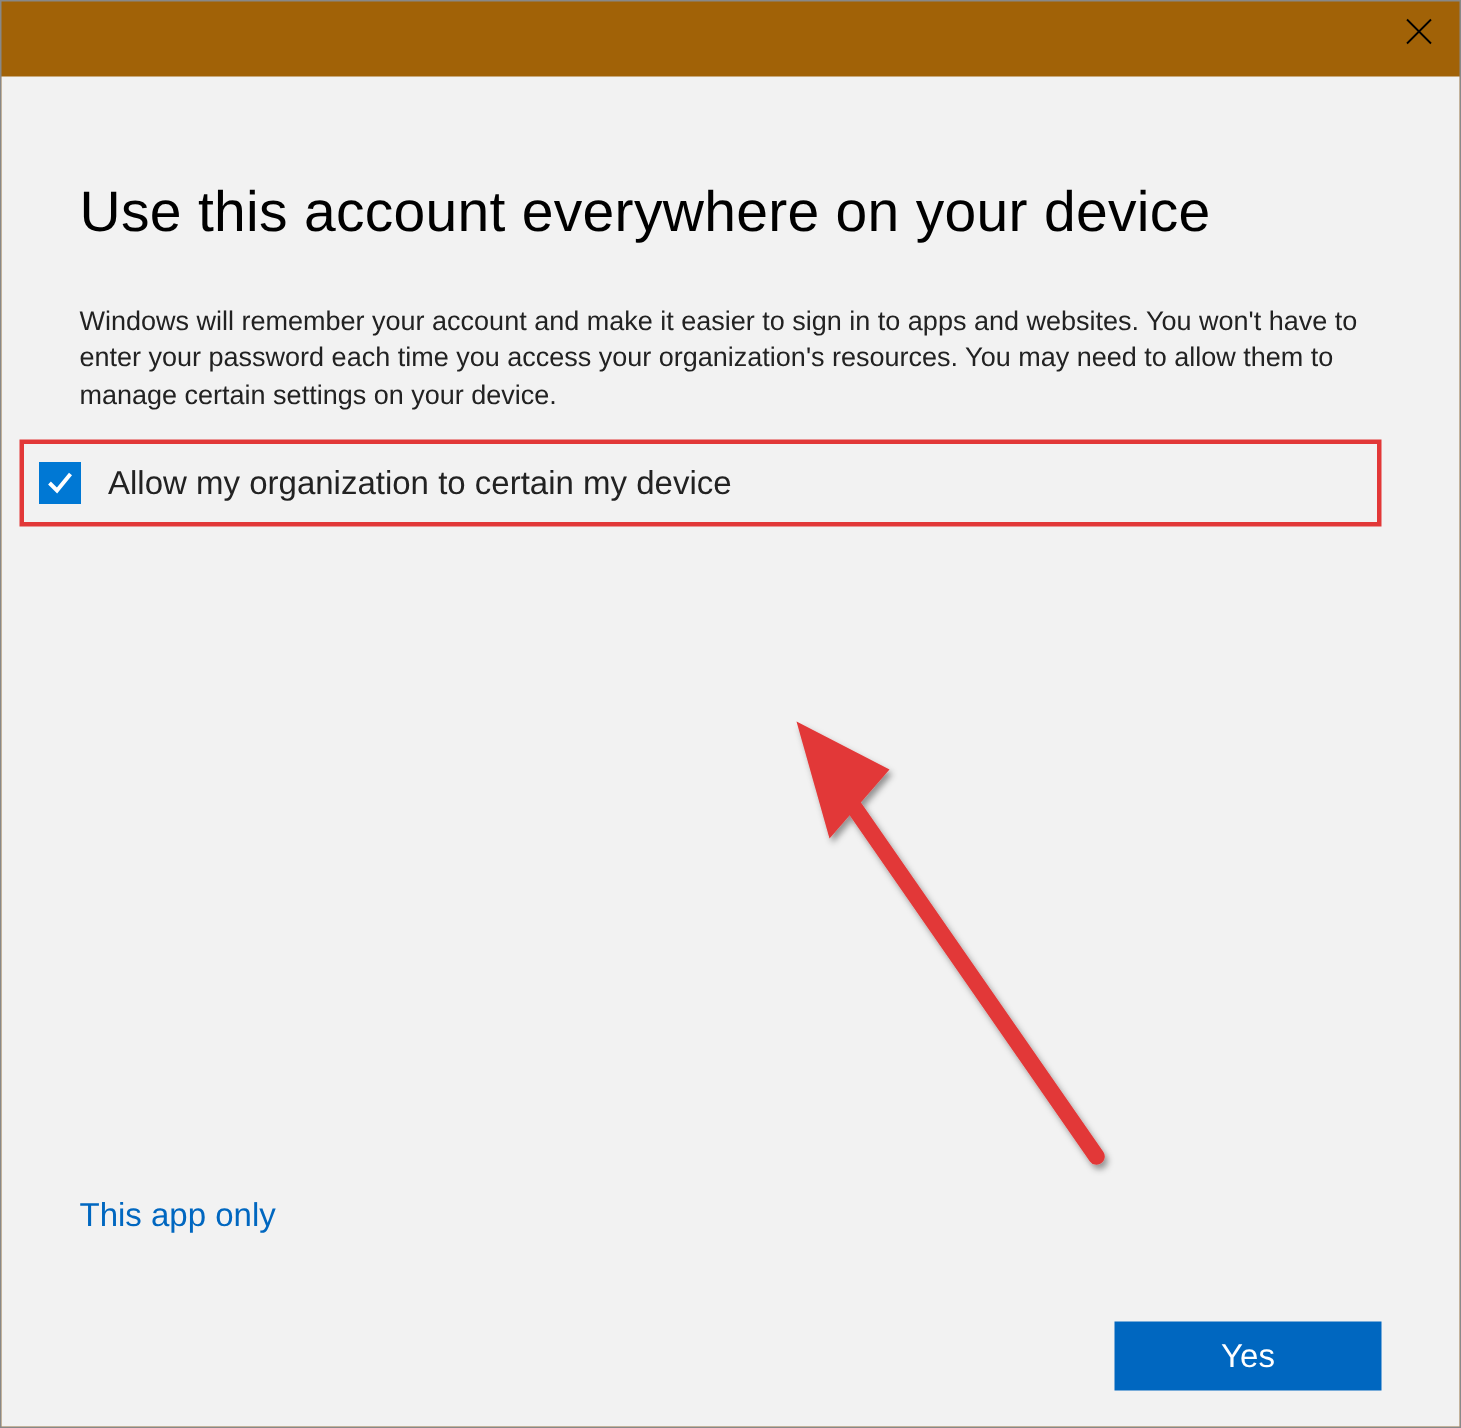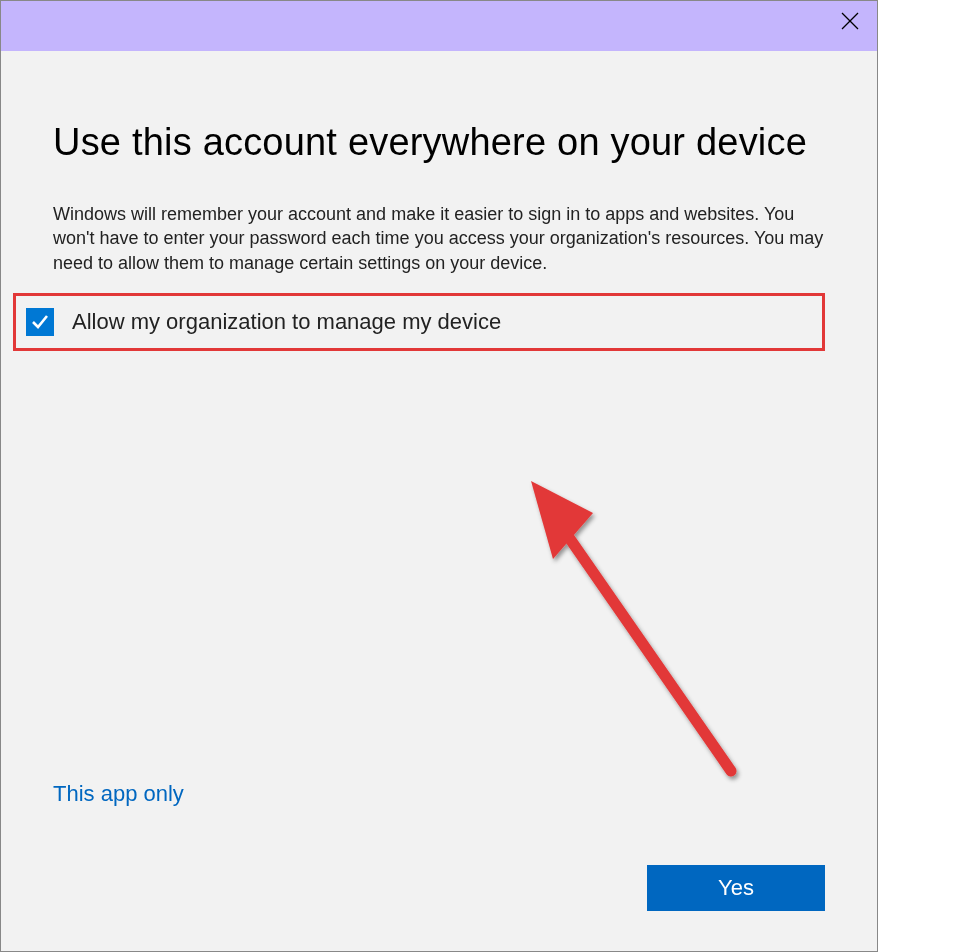--- a/index.html
+++ b/index.html
@@ -1,29 +1,29 @@
 <!DOCTYPE html>
 <html><head>
   <meta charset="utf-8">
   <style>
     * { box-sizing: border-box; margin: 0; padding: 0; }
     html, body { width: 974px; height: 952px; font-family: "Segoe UI", -apple-system, sans-serif; background: #fff; color: #000; overflow: hidden; }
-    .window { width: 878px; height: 952px; border: 1px solid #888; position: relative; background: #c4b5fd; display: flex; flex-direction: column; }
+    .window { width: 974px; height: 952px; border: 1px solid #888; position: relative; background: #a16207; display: flex; flex-direction: column; }
     .titlebar { height: 50px; display: flex; justify-content: flex-end; align-items: flex-start; }
     .close-btn { width: 54px; height: 40px; display: flex; align-items: center; justify-content: center; cursor: pointer; }
     .close-btn svg { width: 18px; height: 18px; stroke: #000; stroke-width: 1.2; }
     .body-area { flex: 1; background: #f2f2f2; position: relative; padding: 70px 52px 40px 52px; display: flex; flex-direction: column; }
     h1.title { font-size: 38px; font-weight: 400; color: #000; margin-bottom: 38px; letter-spacing: .2px; }
     p.desc { font-size: 18px; line-height: 1.35; color: #222; max-width: 880px; margin-bottom: 18px; }
     .highlight-box { border: 3px solid #e23838; padding: 12px 22px 12px 10px; display: inline-flex; align-items: center; margin-left: -40px; background: transparent; position: relative; }
     .checkbox { width: 28px; height: 28px; background: #0078d4; display: flex; align-items: center; justify-content: center; margin-right: 18px; flex-shrink: 0; }
     .checkbox svg { width: 20px; height: 20px; stroke: #fff; stroke-width: 2.6; fill: none; }
     .checkbox-label { font-size: 22px; color: #222; }
     .arrow-layer { position: absolute; left: 500px; top: 400px; pointer-events: none; }
-    .footer { position: absolute; left: 52px; right: 52px; bottom: 40px; display: flex; flex-direction: column; align-items: flex-start; margin-top: 44px; }
+    .footer { position: absolute; left: 52px; right: 52px; bottom: 24px; display: flex; flex-direction: column; align-items: flex-start; margin-top: 44px; }
     .link { color: #0067c0; font-size: 22px; cursor: pointer; margin-bottom: 58px; }
     .btn-row { width: 100%; display: flex; justify-content: flex-end; }
     .primary-btn { background: #0067c0; color: #fff; border: none; font-size: 22px; padding: 10px 0; width: 178px; cursor: pointer; text-align: center; }
   </style>
 </head>
 <body>
 
 <div class="window">
 
   <div class="titlebar">
@@ -40,21 +40,21 @@
     <h1 class="title">Use this account everywhere on your device</h1>
 
     <p class="desc">Windows will remember your account and make it easier to sign in to apps and websites. You won't have to enter your password each time you access your organization's resources. You may need to allow them to manage certain settings on your device.</p>
 
     <div class="highlight-box">
       <div class="checkbox">
         <svg viewBox="0 0 20 20">
           <polyline points="3,10 8,15 17,4"></polyline>
         </svg>
       </div>
-      <span class="checkbox-label">Allow my organization to manage my device</span>
+      <span class="checkbox-label">Allow my organization to certain my device</span>
     </div>
 
     <svg class="arrow-layer" width="300" height="350">
       <defs>
         <filter id="sh" x="-20%" y="-20%" width="160%" height="160%">
           <feDropShadow dx="2" dy="3" stdDeviation="2" flood-color="rgba(0,0,0,0.4)"></feDropShadow>
         </filter>
       </defs>
       <g filter="url(#sh)">
         <line x1="230" y1="320" x2="60" y2="75" stroke="#e23838" stroke-width="11" stroke-linecap="round"></line>

